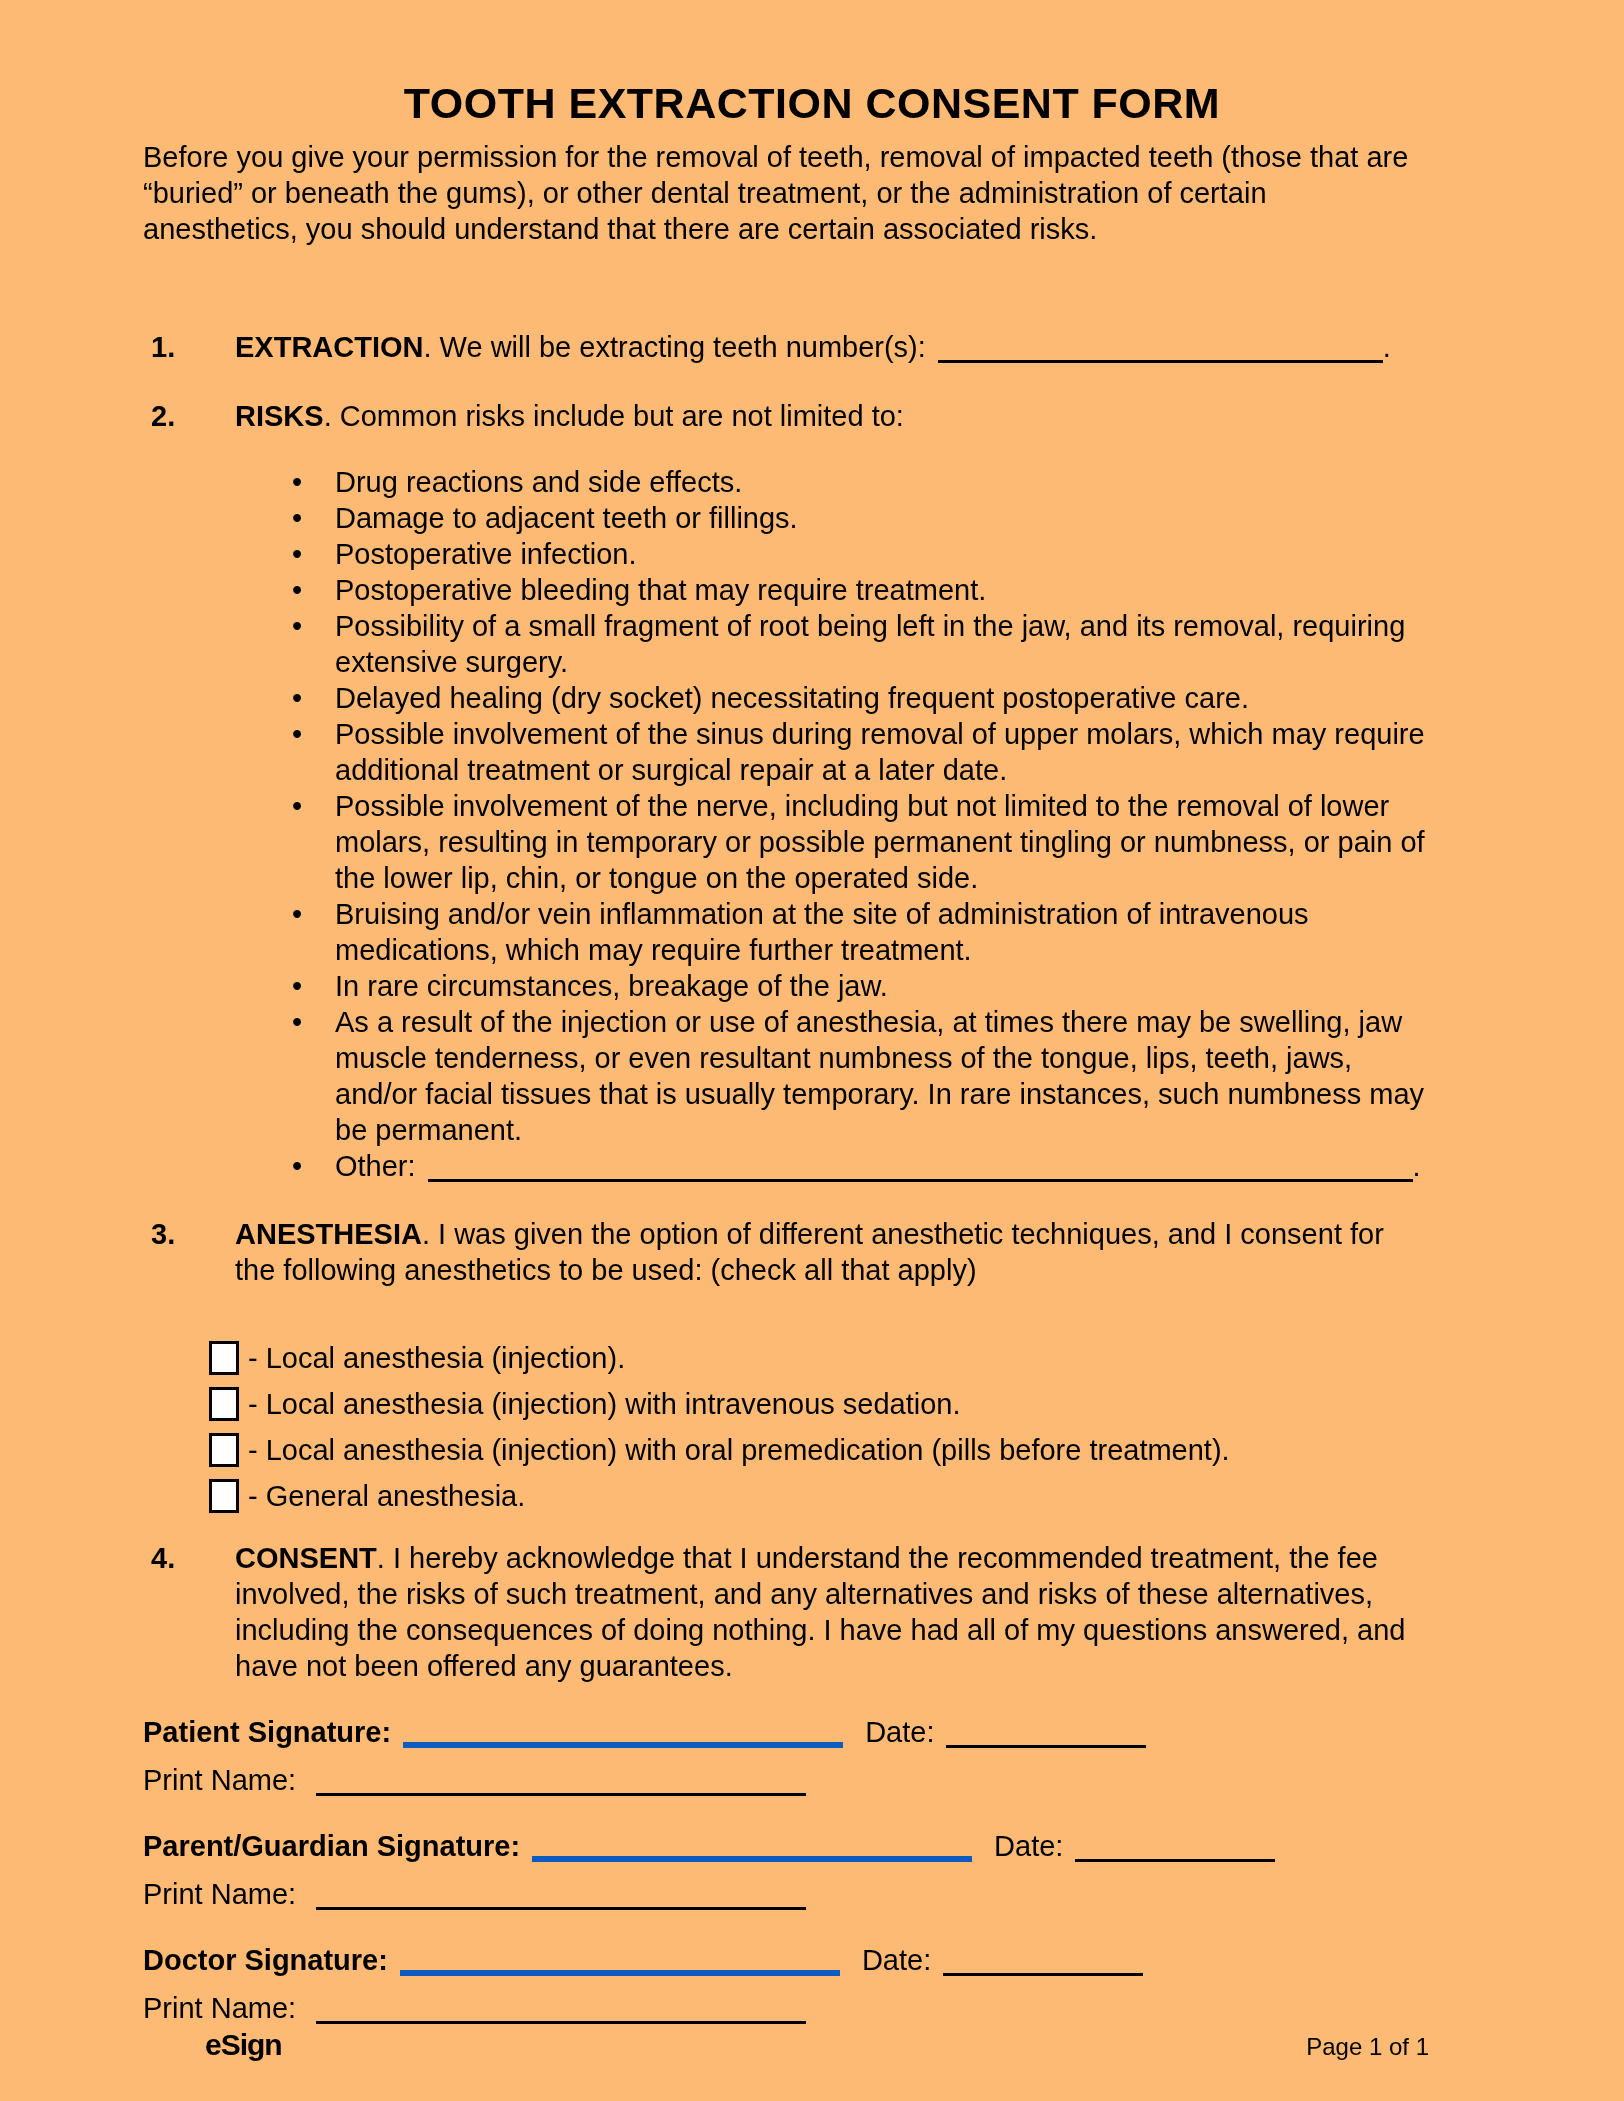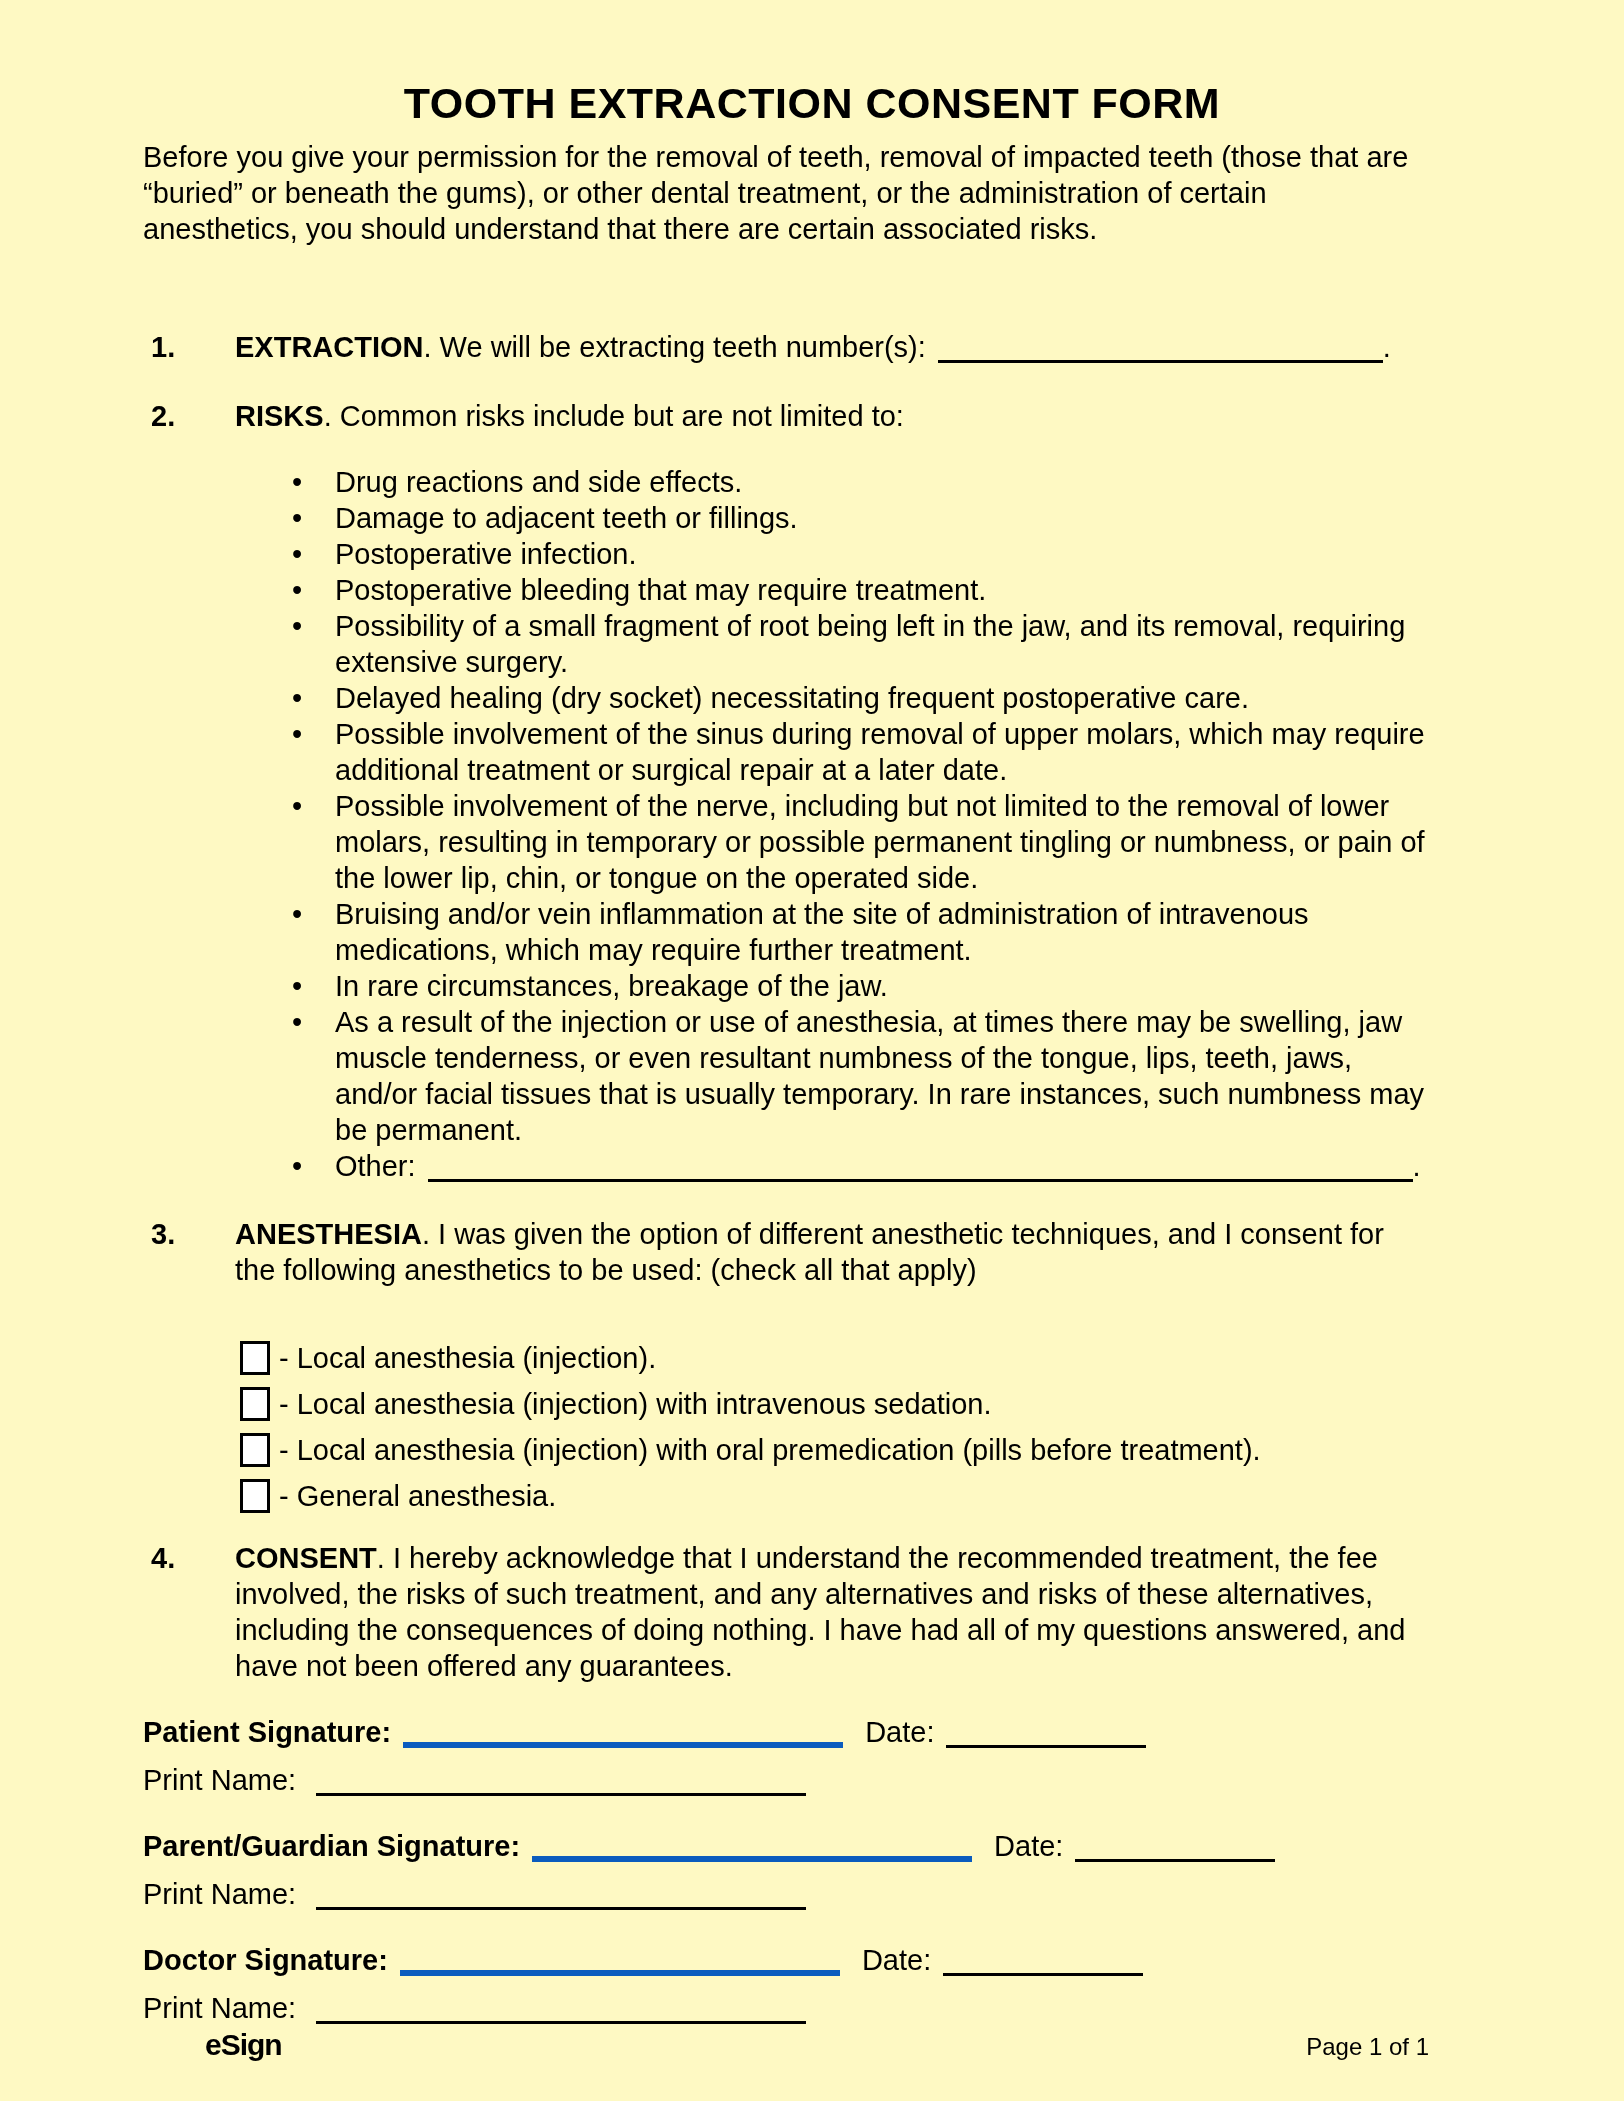--- a/index.html
+++ b/index.html
@@ -1,20 +1,20 @@
 <!DOCTYPE html>
 <html><head>
 <meta charset="utf-8">
 <style>
   html, body { margin: 0; padding: 0; background: #ffffff; }
   .page {
     position: relative;
     width: 1624px;
     height: 2101px;
-    background: #fef9c3;
+    background: #fdba74;
     color: #000000;
     font-family: "Liberation Sans", "DejaVu Sans", sans-serif;
     font-size: 29px;
     line-height: 36px;
     box-sizing: border-box;
     padding: 78px 195px 0 143px;
     overflow: hidden;
   }
   .title {
     text-align: center;
@@ -46,21 +46,21 @@
     margin-left: 12px;
   }
   .blue-line { border-bottom-width: 6px; }
   .w445 { width: 445px; }
   .w985 { width: 985px; }
   .w440 { width: 440px; }
   .w200 { width: 200px; }
   .w490 { width: 490px; }
 
   .cb-list { margin-top: 52px; }
-  .cb-row { margin-left: 97px; line-height: 36px; }
+  .cb-row { margin-left: 66px; line-height: 36px; }
   .cb-row + .cb-row { margin-top: 10px; }
   .checkbox {
     display: inline-block;
     width: 24px;
     height: 28px;
     border: 3px solid #000;
     vertical-align: -7px;
     margin-right: 9px;
     background: #ffffff;
   }

